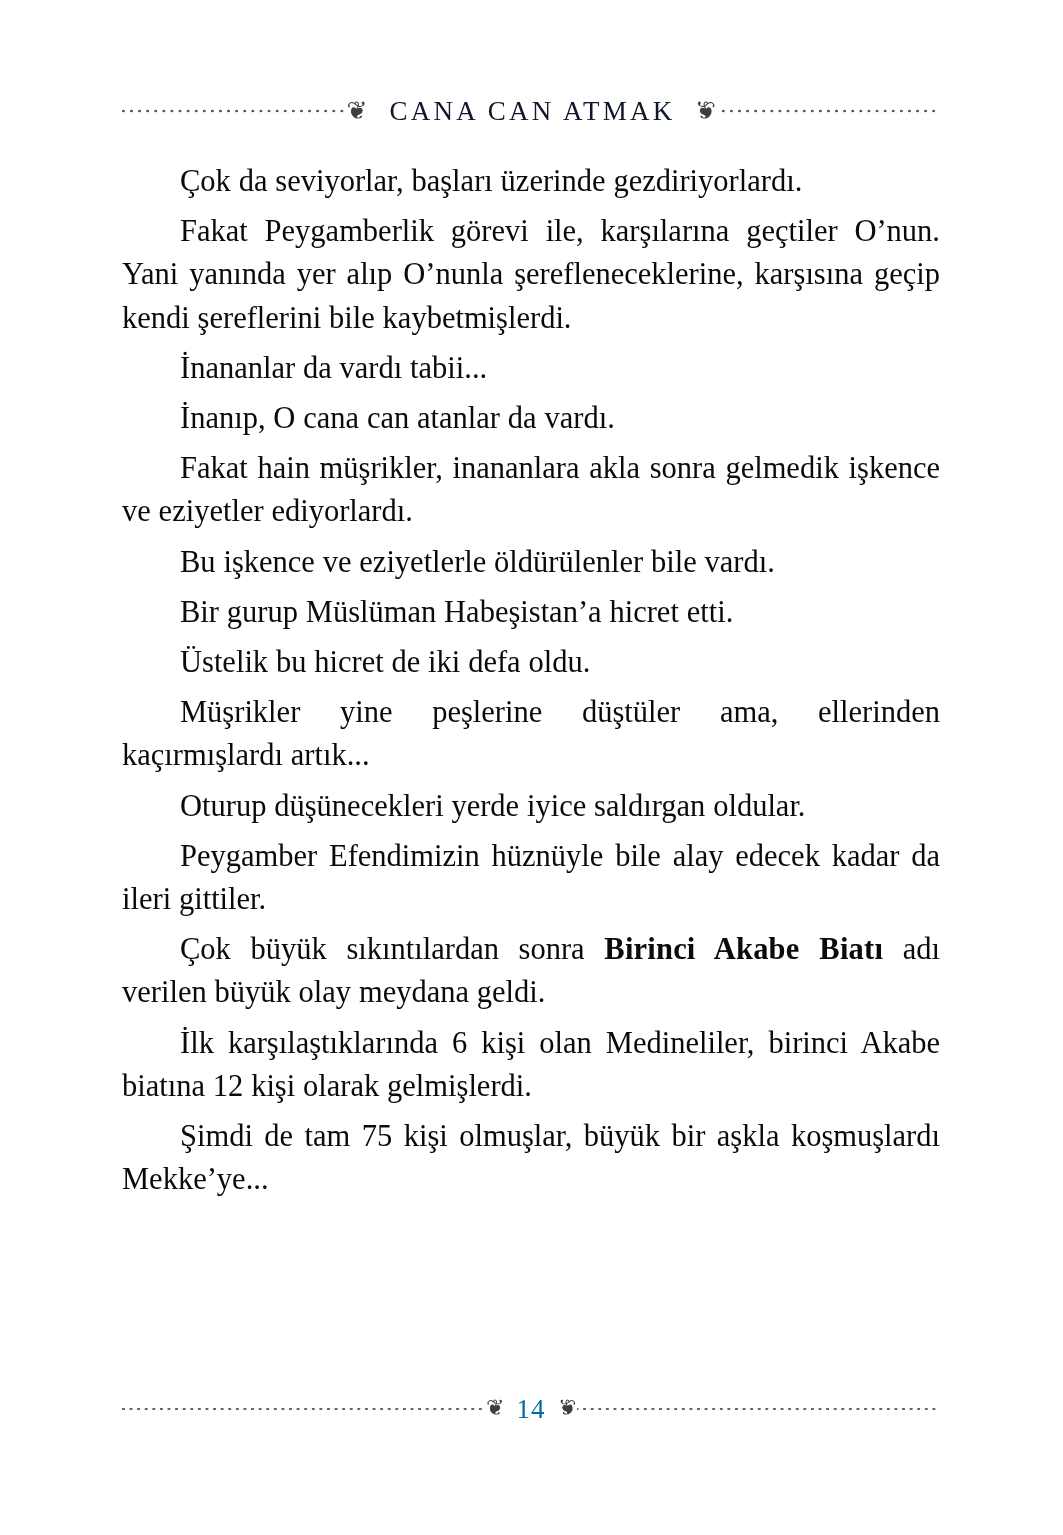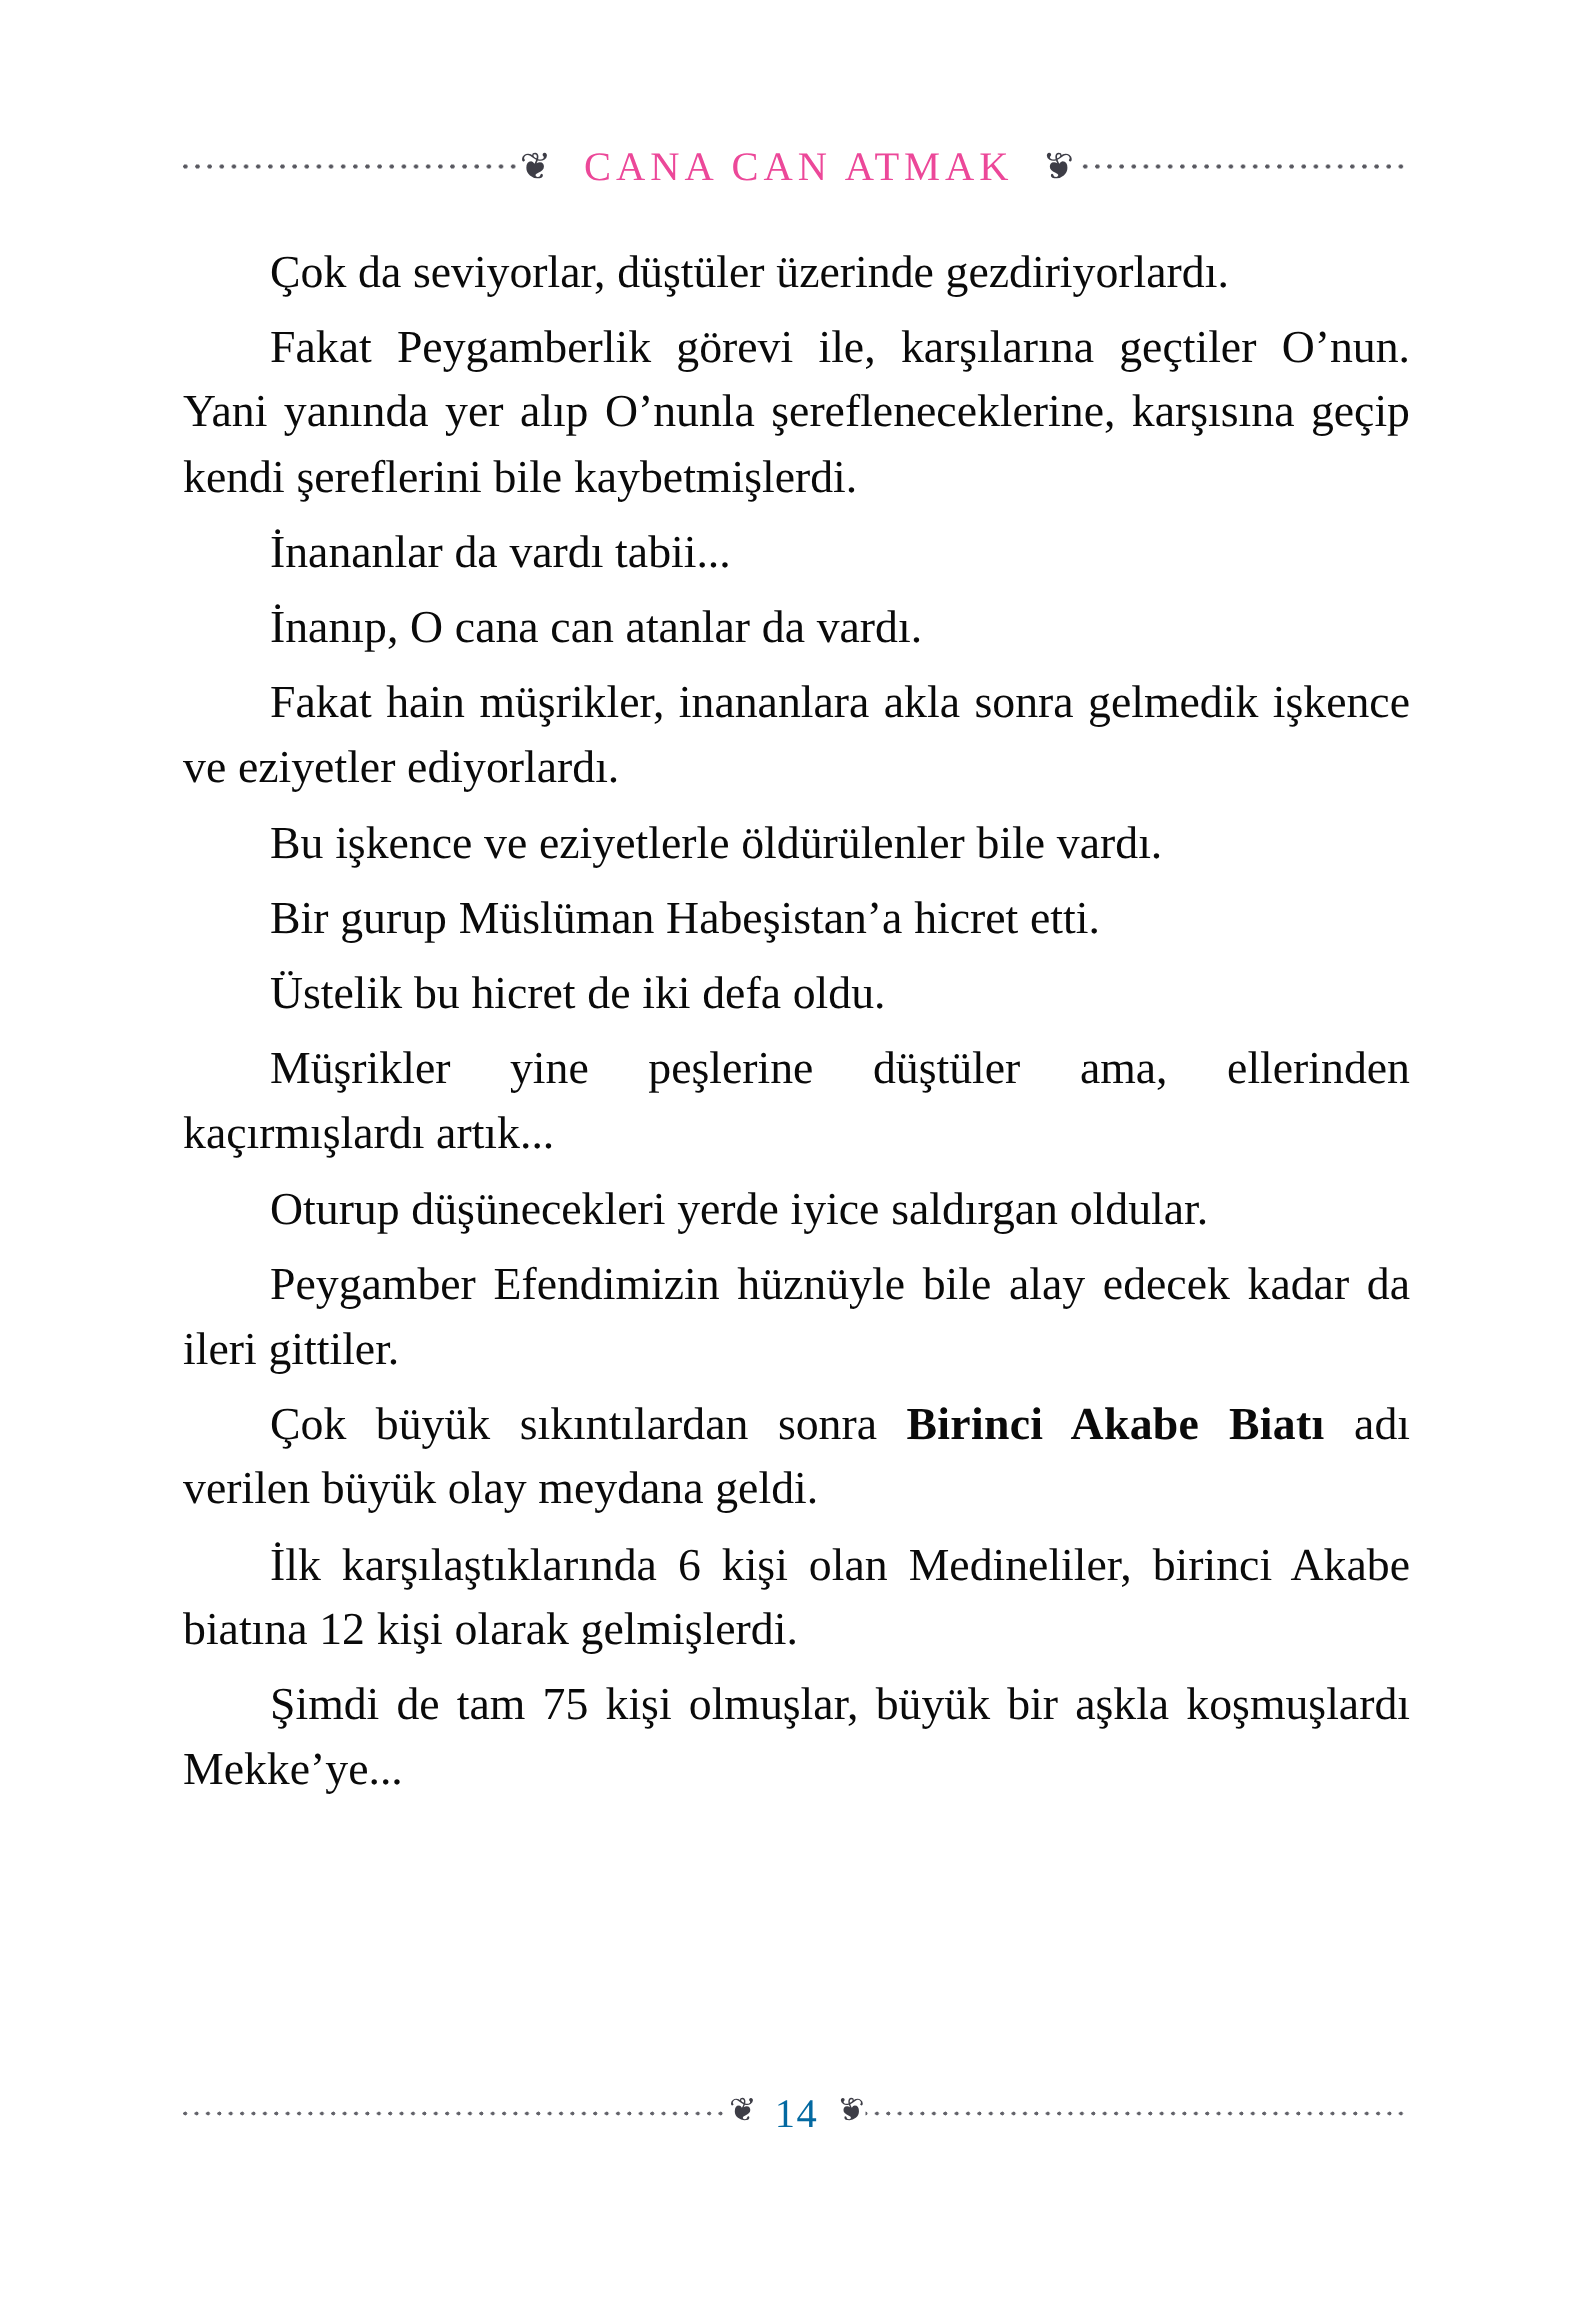--- a/index.html
+++ b/index.html
@@ -53,21 +53,21 @@
   }
   .ornament.flip {
     transform: translateY(-1px) scaleX(-1);
   }
   .head-title {
     flex: 0 0 auto;
     font-family: "Liberation Serif", "DejaVu Serif", serif;
     font-size: 27px;
     letter-spacing: 3.3px;
     font-weight: 400;
-    color: #ec4899;
+    color: #0f172a;
     white-space: nowrap;
     padding: 0 17px 0 20px;
     font-variant: small-caps;
     text-transform: uppercase;
     text-align: right;
   }
 
   
   .content {
     position: absolute;
@@ -130,21 +130,21 @@
 
   <div class="running-head">
     <span class="dot-rule"></span>
     <span class="ornament">❦</span>
     <span class="head-title">CANA CAN ATMAK</span>
     <span class="ornament flip">❦</span>
     <span class="dot-rule right"></span>
   </div>
 
   <div class="content" id="body-root">
-      <p class="para"><span>Çok da seviyorlar, düştüler üzerinde gezdiriyorlardı.</span></p>
+      <p class="para"><span>Çok da seviyorlar, başları üzerinde gezdiriyorlardı.</span></p>
       <p class="para"><span>Fakat Peygamberlik görevi ile, karşılarına geçtiler O’nun. Yani yanında yer alıp O’nunla şereflenecekler­ine, karşısına geçip kendi şereflerini bile kaybetmişlerdi.</span></p>
       <p class="para"><span>İnananlar da vardı tabii...</span></p>
       <p class="para"><span>İnanıp, O cana can atanlar da vardı.</span></p>
       <p class="para"><span>Fakat hain müşrikler, inananlara akla sonra gelmedik işkence ve eziyetler ediyorlardı.</span></p>
       <p class="para"><span>Bu işkence ve eziyetlerle öldürülenler bile vardı.</span></p>
       <p class="para"><span>Bir gurup Müslüman Habeşistan’a hicret etti.</span></p>
       <p class="para"><span>Üstelik bu hicret de iki defa oldu.</span></p>
       <p class="para"><span>Müşrikler yine peşlerine düştüler ama, ellerinden kaçırmışlardı artık...</span></p>
       <p class="para"><span>Oturup düşünecekleri yerde iyice saldırgan oldular.</span></p>
       <p class="para"><span>Peygamber Efendimizin hüznüyle bile alay edecek kadar da ileri gittiler.</span></p>

